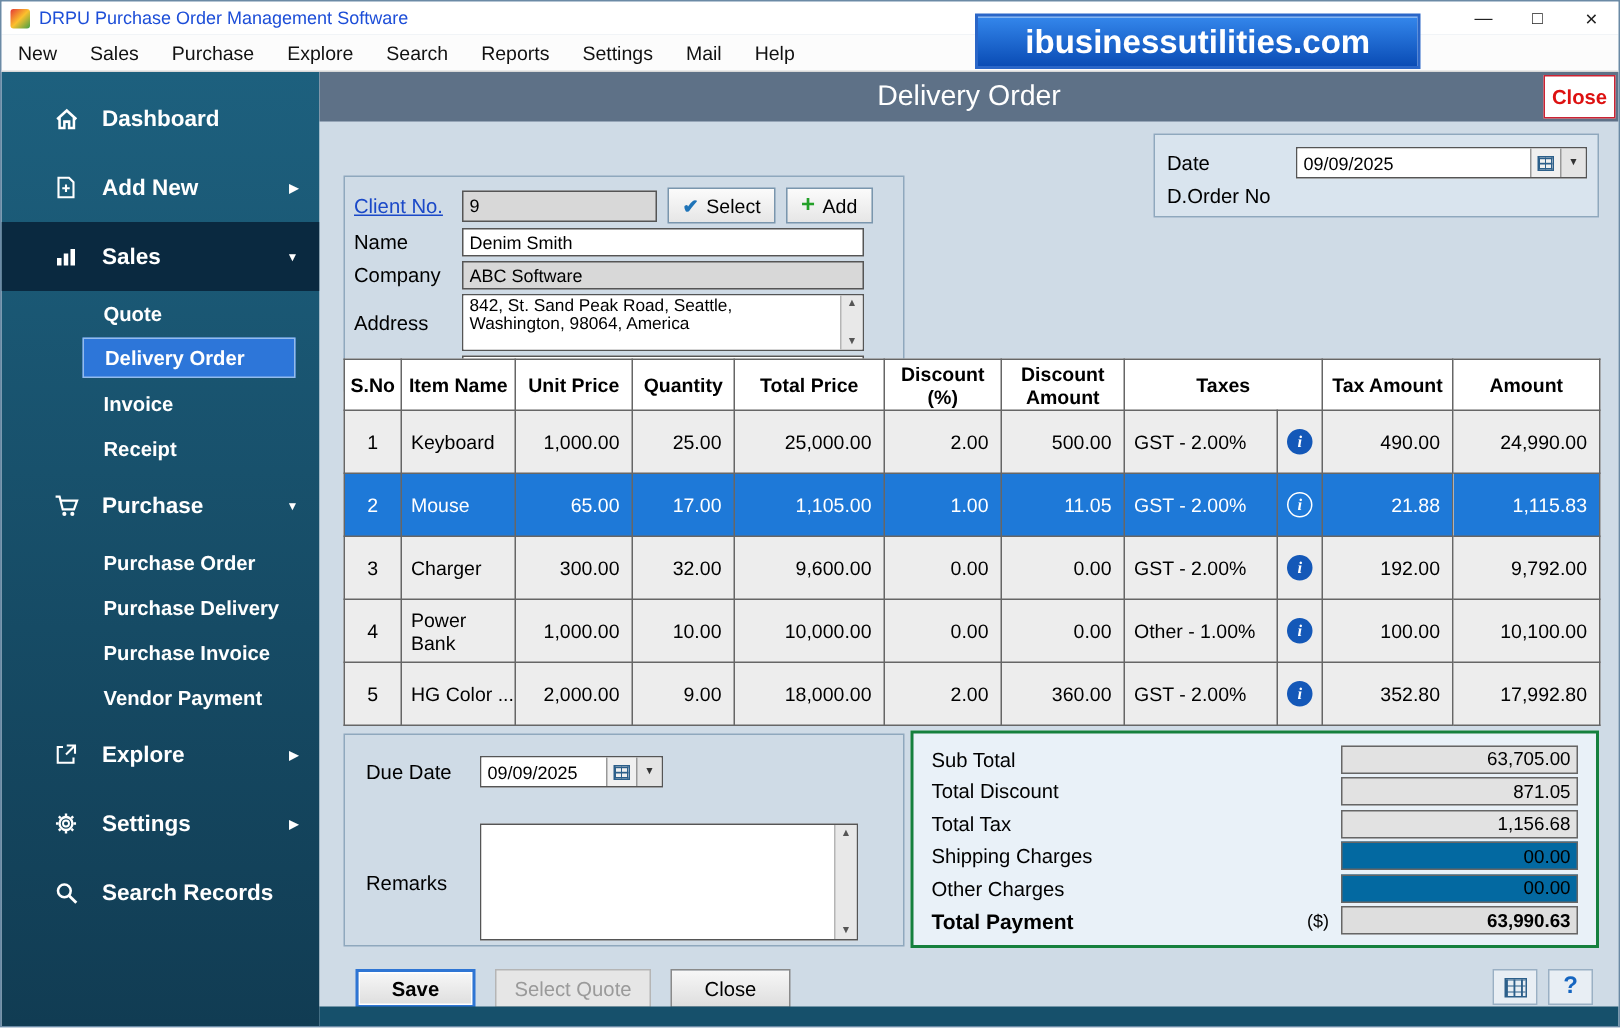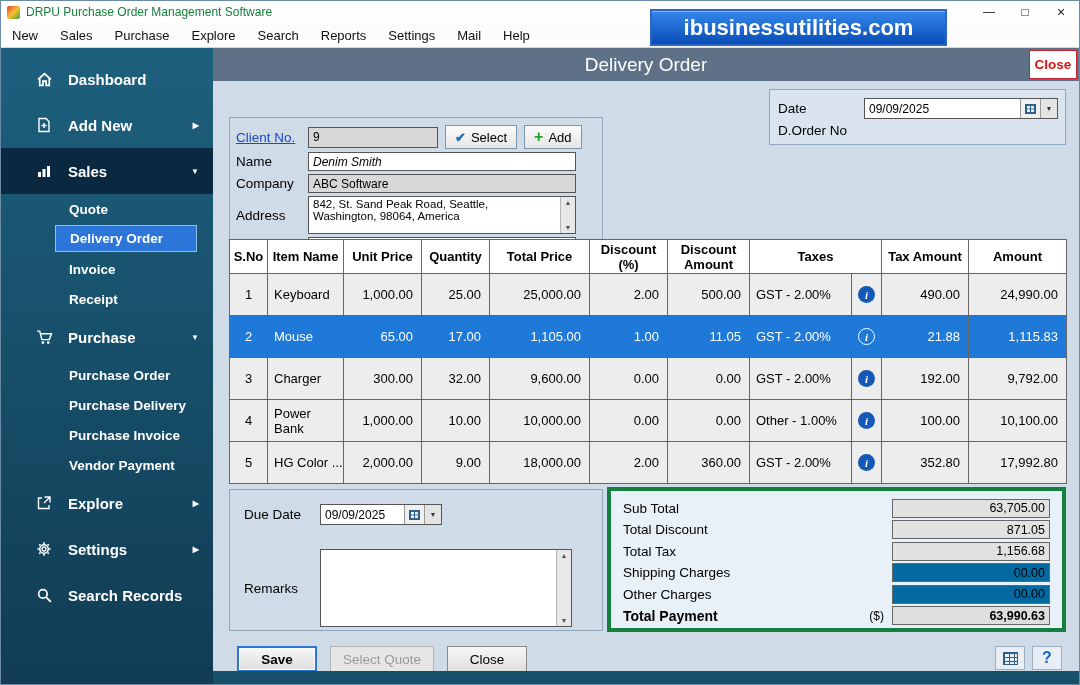--- a/index.html
+++ b/index.html
@@ -2,21 +2,21 @@
 <html><head>
 <meta charset="utf-8">
 <style>
   * { box-sizing: border-box; margin: 0; padding: 0; }
   body { margin: 0; background: #fff; font-family: "Liberation Sans", sans-serif; }
   .window { position: relative; width: 1080px; height: 685px; overflow: hidden; background: #cfdbe6; border: 1px solid #6b8aa5; }
 
   
   .titlebar { position: absolute; left: 0; top: 0; width: 100%; height: 22px; background: #ffffff; display: flex; align-items: center; padding-left: 6px; gap: 6px; }
   .app-icon { width: 13px; height: 13px; border-radius: 2px; background: linear-gradient(135deg, #e53935 0%, #fbc02d 50%, #43a047 100%); flex-shrink: 0; }
-  .win-title { font-size: 12px; color: #15803d; }
+  .win-title { font-size: 12px; color: #1d4ed8; }
   .win-controls { margin-left: auto; display: flex; height: 100%; }
   .win-btn { width: 36px; height: 100%; display: flex; align-items: center; justify-content: center; font-size: 12px; color: #222; cursor: default; }
 
   
   .menubar { position: absolute; left: 0; top: 22px; width: 100%; height: 25px; background: #fcfcfc; border-bottom: 1px solid #d8d8d8; display: flex; align-items: center; font-size: 13px; color: #111; }
   .menu-item { padding: 0 11px; height: 100%; display: flex; align-items: center; }
 
   
   .banner { position: absolute; left: 649px; top: 8px; width: 297px; height: 37px; background: linear-gradient(#3487ec, #0a4cb5); border: 2px solid #2a66c8; box-shadow: inset 0 1px 0 rgba(255,255,255,.4); color: #fff; font-weight: bold; font-size: 22px; display: flex; align-items: center; justify-content: center; z-index: 60; }
 
@@ -70,21 +70,21 @@
   tr.sel .info-badge { background: transparent; border: 1.5px solid #fff; }
 
   
   .bottom-left { left: 16px; top: 441px; width: 374px; height: 142px; }
   .bl-row { display: flex; align-items: center; margin: 14px 0 0 14px; }
   .bl-row .f-label { width: 76px; }
   .remarks-row { align-items: center; margin-top: 24px; }
   .remarks-wrap { display: flex; width: 252px; height: 78px; border: 1px solid #555; background: #fff; }
   .remarks-wrap textarea { flex: 1; border: none; resize: none; font-size: 12px; font-family: "Liberation Sans", sans-serif; outline: none; }
 
-  .totals-panel { left: 394px; top: 439px; width: 459px; height: 145px; border: 4px solid #15803d; background: #e9f1f8; padding-top: 5px; }
+  .totals-panel { left: 394px; top: 439px; width: 459px; height: 145px; border: 2px solid #15803d; background: #e9f1f8; padding-top: 5px; }
   .tot-row { display: flex; align-items: center; justify-content: space-between; margin: 2.5px 12px; }
   .tot-label { font-size: 13.5px; }
   .tot-box { width: 158px; height: 19px; border: 1px solid #666; font-size: 12.5px; display: flex; align-items: center; justify-content: flex-end; padding-right: 4px; background: #e2e2e2; }
   .tot-box.white { background: #0369a1; }
   input.tot-box { text-align: right; font-family: "Liberation Sans", sans-serif; display: block; }
   .tot-right { display: flex; align-items: center; gap: 8px; }
   .tot-row.grand .tot-label { font-weight: bold; font-size: 14px; }
   .tot-box.grand { font-weight: bold; background: #dedede; }
   .currency { font-size: 12px; }
 
@@ -225,21 +225,21 @@
           <span class="check-glyph">✔</span>
           <span>Select</span>
         </span>
         <span class="btn" style="margin-left:7px;">
           <span class="plus-glyph">+</span>
           <span>Add</span>
         </span>
       </div>
       <div class="f-row">
         <span class="f-label">Name</span>
-        <input class="inp" style="width: 268px; height: 19px; font-style: italic;" value="Denim Smith">
+        <input class="inp" style="width: 268px; height: 19px;" value="Denim Smith">
       </div>
       <div class="f-row">
         <span class="f-label">Company</span>
         <input class="inp gray" style="width: 268px; height: 19px;" value="ABC Software">
       </div>
       <div class="f-row">
         <span class="f-label">Address</span>
         <div class="addr-wrap">
           <textarea style="">842, St. Sand Peak Road, Seattle,
 Washington, 98064, America</textarea>

